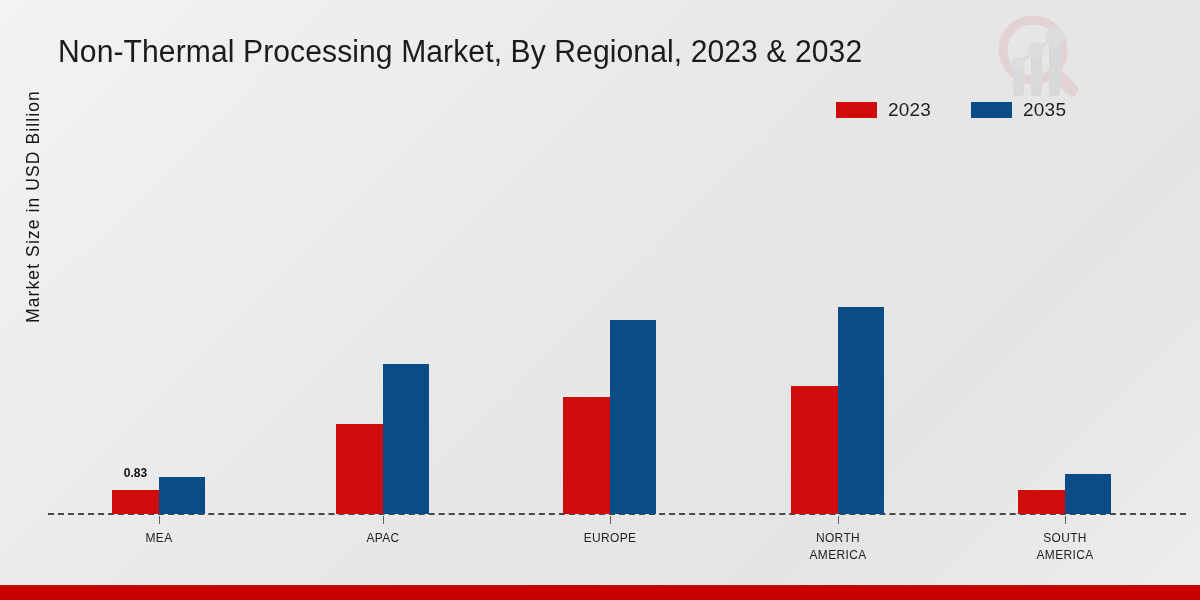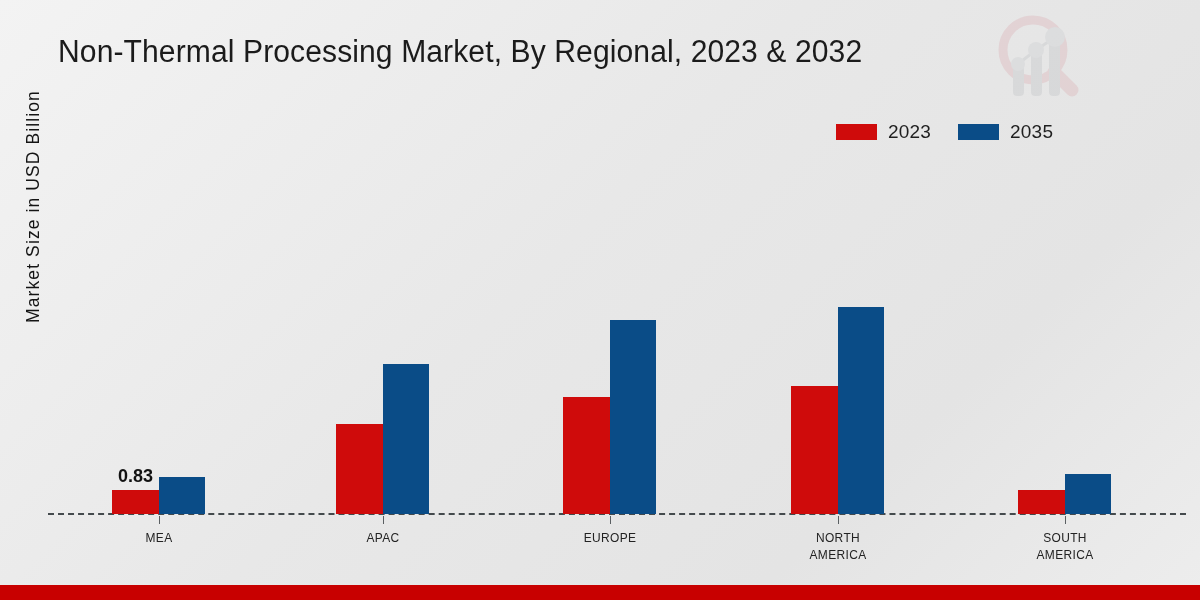--- a/index.html
+++ b/index.html
@@ -32,24 +32,24 @@
     letter-spacing: 0.1px;
     white-space: nowrap;
     font-family: "Liberation Sans", sans-serif;
     transform: scaleX(0.97);
     transform-origin: left center;
   }
 
   
   #legend {
     position: absolute;
-    left: 836px; top: 120px;
+    left: 836px; top: 98px;
     display: flex;
     align-items: center;
-    gap: 27px;
+    gap: 40px;
     height: 24px;
   }
   .legend-item {
     display: flex;
     align-items: center;
     gap: 11px;
   }
   .legend-swatch {
     width: 41px; height: 16px;
     display: block;
@@ -108,21 +108,21 @@
     text-align: center;
     font-size: 13px;
     color: #232323;
     letter-spacing: 0.4px;
     line-height: 17px;
     transform: scaleX(0.92);
   }
 
   .bar-value {
     position: absolute;
-    font-size: 18px;
+    font-size: 12px;
     font-weight: bold;
     color: #111;
     text-align: center;
     white-space: nowrap;
   }
 
   
   #bottom-band {
     position: absolute;
     left: 0; top: 585px;

